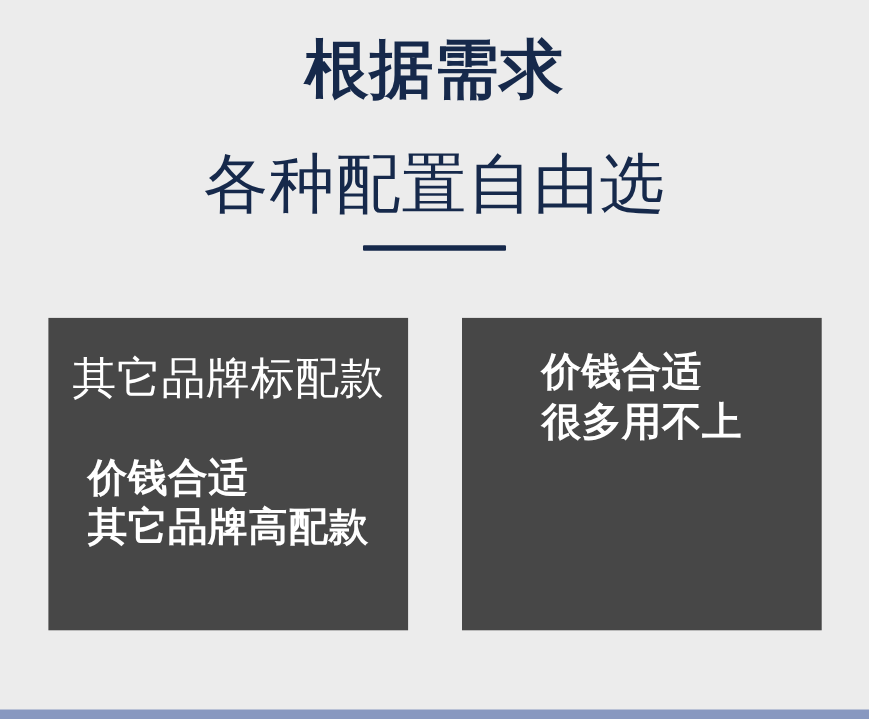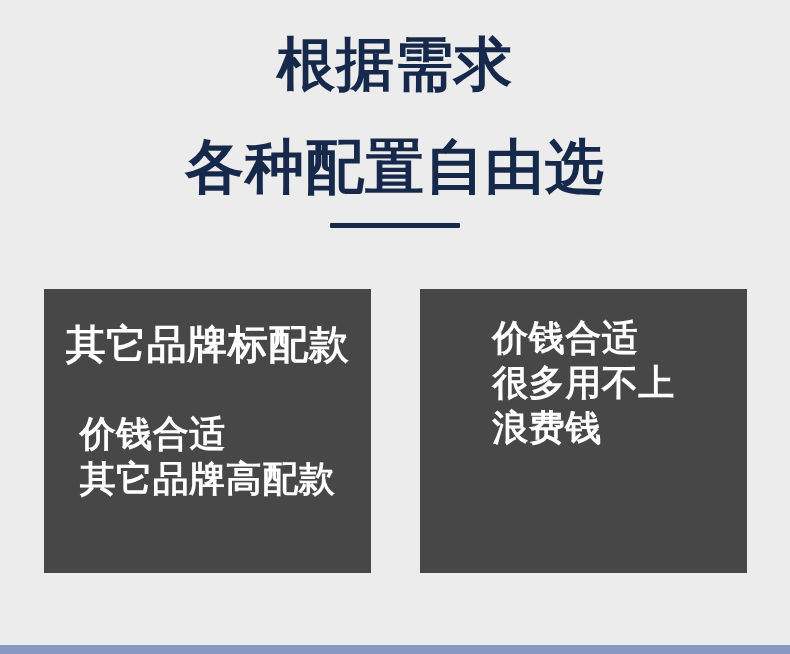--- a/index.html
+++ b/index.html
@@ -43,21 +43,21 @@
     padding-top: 30px;
     white-space: nowrap;
   }
 
   .title-line-2 {
     margin: 0;
     padding: 0;
     color: #16294b;
     font-size: 59px;
     line-height: 70px;
-    font-weight: bold;
+    font-weight: normal;
     letter-spacing: 1px;
     padding-top: 34px;
     white-space: nowrap;
   }
 
   .title-divider {
     width: 130px;
     height: 5px;
     background: #16294b;
     margin: 21px auto 0 auto;
@@ -82,21 +82,21 @@
     box-sizing: border-box;
     display: flex;
     flex-direction: column;
     align-items: center;
     color: #ffffff;
   }
 
   .card-title {
     font-size: 40px;
     line-height: 44px;
-    font-weight: bold;
+    font-weight: normal;
     letter-spacing: 0.5px;
     margin: 0;
     padding-top: 33px;
     white-space: nowrap;
   }
 
   .card-body {
     margin: 0;
     padding: 0;
     list-style: none;
@@ -147,21 +147,20 @@
       <ul class="card-body body-2">
         <li>价钱合适</li>
         <li>其它品牌高配款</li>
       </ul>
     </div>
 
     <div class="card">
       <ul class="card-body body-3">
         <li>价钱合适</li>
         <li>很多用不上</li>
-        <li>浪费钱</li>
       </ul>
     </div>
 
   </div>
 
   <div class="bottom-bar"></div>
 
 </div>
 
 </body></html>

